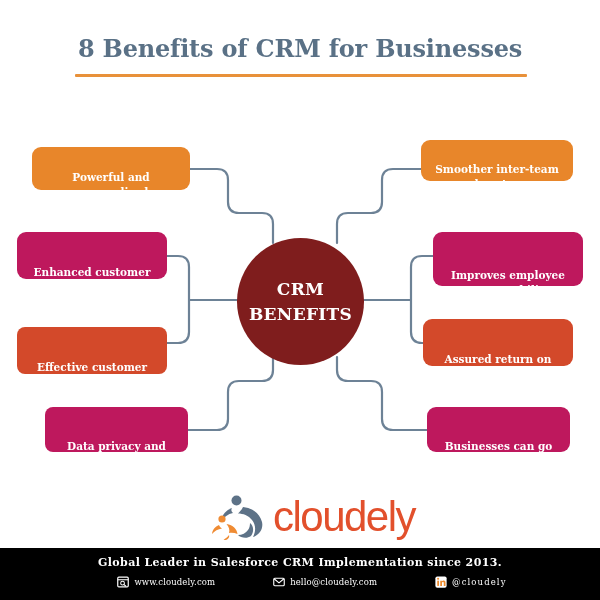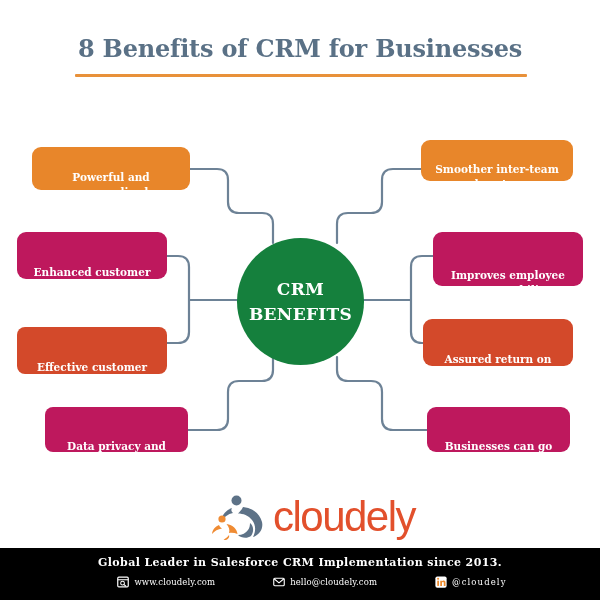--- a/index.html
+++ b/index.html
@@ -54,21 +54,21 @@
   #node-privacy        {left:45px;  top:297px; width:143px;height:45px;border-radius:8px;}
 
   #node-communication  {left:421px; top:30px;  width:152px;height:41px;}
   #node-accountability {left:433px; top:122px; width:150px;height:54px;}
   #node-return         {left:423px; top:209px; width:150px;height:47px;}
   #node-mobile         {left:427px; top:297px; width:143px;height:45px;}
 
   
   .center-circle{
     position:absolute;left:237px;top:128px;width:127px;height:127px;
-    border-radius:50%;background:#15803d;
+    border-radius:50%;background:#7f1d1d;
     display:flex;align-items:center;justify-content:center;
     z-index:4;
   }
   .center-circle .center-label{
     color:#ffffff;font-family:"DejaVu Serif", serif;font-weight:bold;
     font-size:17px;line-height:25px;text-align:center;letter-spacing:0.3px;
   }
 
   
   .logo-area{

